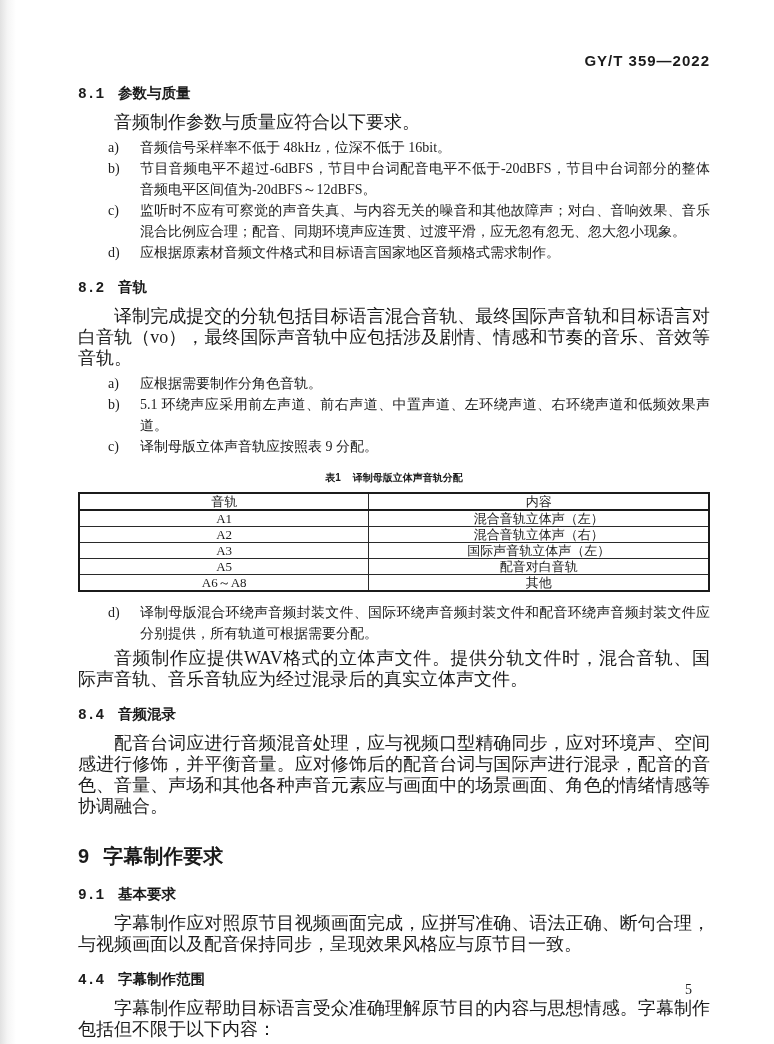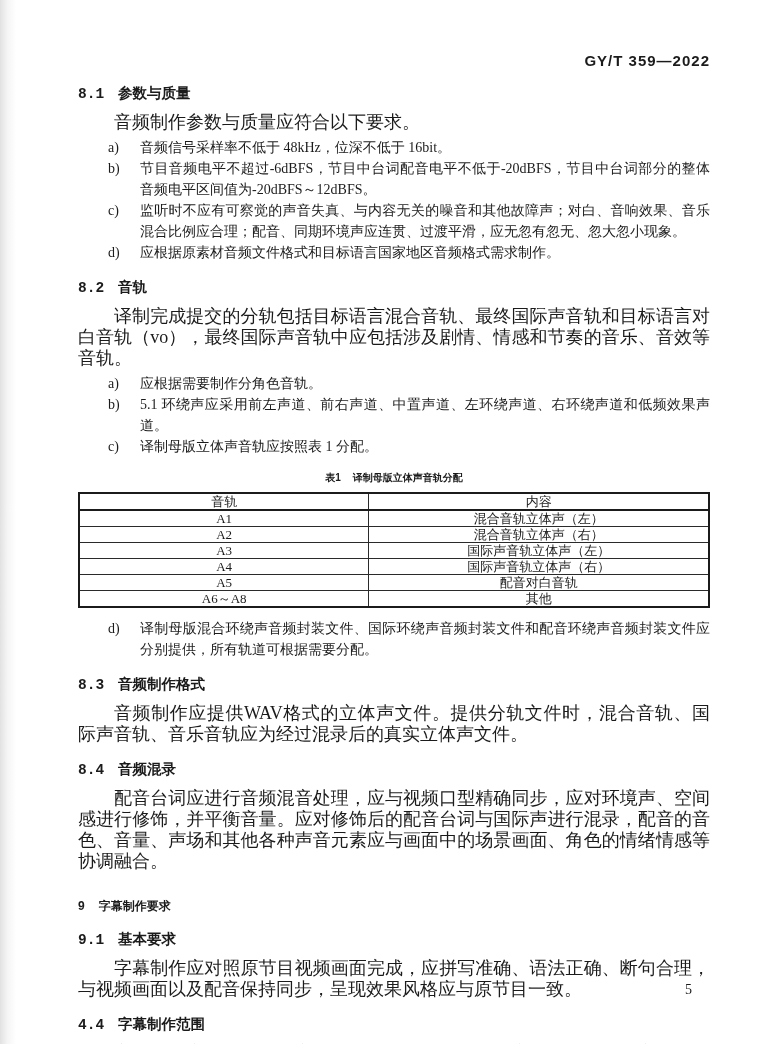--- a/index.html
+++ b/index.html
@@ -32,21 +32,21 @@
   }
   .h2 {
     font-family: Liberation Mono, monospace;
     font-weight: 700;
     font-size: 14.5px;
     margin: 15px 0 9px 0;
   }
   .h1 {
     font-family: "Liberation Sans", sans-serif;
     font-weight: 700;
-    font-size: 12px;
+    font-size: 20px;
     margin: 26px 0 10px 0;
   }
   .hn { margin-right: 14px; }
   .para {
     font-size: 18px;
     line-height: 21px;
     text-indent: 2em;
     text-align: justify;
     margin: 4px 0 4px 0;
   }
@@ -134,21 +134,21 @@
     <div class="li">
       <span class="li-label">a)</span>
       <span class="li-text">应根据需要制作分角色音轨。</span>
     </div>
     <div class="li">
       <span class="li-label">b)</span>
       <span class="li-text">5.1 环绕声应采用前左声道、前右声道、中置声道、左环绕声道、右环绕声道和低频效果声道。</span>
     </div>
     <div class="li">
       <span class="li-label">c)</span>
-      <span class="li-text">译制母版立体声音轨应按照表 1 分配。</span>
+      <span class="li-text">译制母版立体声音轨应按照表 9 分配。</span>
     </div>
   </div>
 
   <div class="table-caption">
     <span class="cap-label">表1</span><span>译制母版立体声音轨分配</span>
   </div>
   <table class="t1">
     <colgroup>
         <col class="c-track">
         <col class="c-content">
@@ -166,44 +166,37 @@
       </tr>
       <tr>
         <td>A2</td>
         <td>混合音轨立体声（右）</td>
       </tr>
       <tr>
         <td>A3</td>
         <td>国际声音轨立体声（左）</td>
       </tr>
       <tr>
-        <td>A4</td>
-        <td>国际声音轨立体声（右）</td>
-      </tr>
-      <tr>
         <td>A5</td>
         <td>配音对白音轨</td>
       </tr>
       <tr>
         <td>A6～A8</td>
         <td>其他</td>
       </tr>
     </tbody>
   </table>
 
   <div class="list">
     <div class="li">
       <span class="li-label">d)</span>
       <span class="li-text">译制母版混合环绕声音频封装文件、国际环绕声音频封装文件和配音环绕声音频封装文件应分别提供，所有轨道可根据需要分配。</span>
     </div>
   </div>
 
-  <div class="h2">
-    <span class="hn">8.3</span><span>音频制作格式</span>
-  </div>
   <p class="para">音频制作应提供WAV格式的立体声文件。提供分轨文件时，混合音轨、国际声音轨、音乐音轨应为经过混录后的真实立体声文件。</p>
 
   <div class="h2">
     <span class="hn">8.4</span><span>音频混录</span>
   </div>
   <p class="para">配音台词应进行音频混音处理，应与视频口型精确同步，应对环境声、空间感进行修饰，并平衡音量。应对修饰后的配音台词与国际声进行混录，配音的音色、音量、声场和其他各种声音元素应与画面中的场景画面、角色的情绪情感等协调融合。</p>
 
   <div class="h1">
     <span class="hn">9</span><span>字幕制作要求</span>
   </div>

